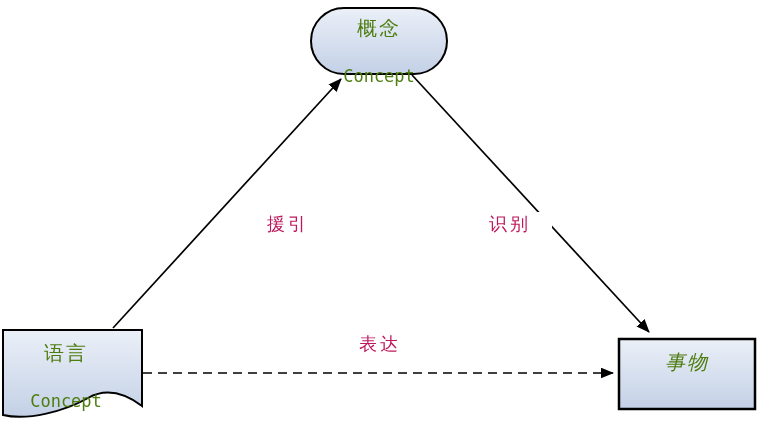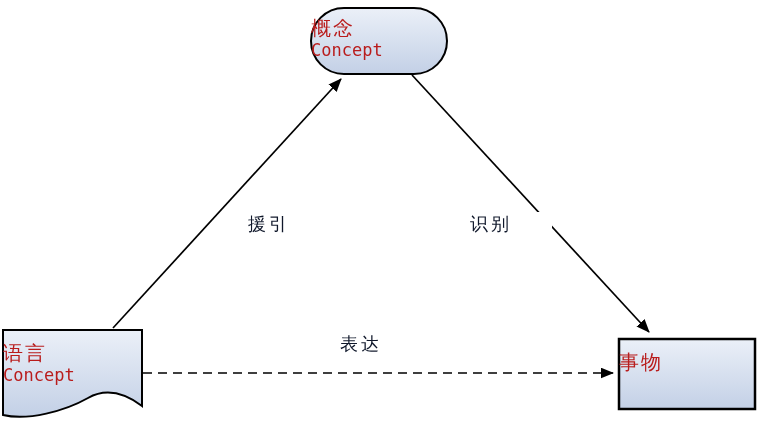--- a/index.html
+++ b/index.html
@@ -6,40 +6,42 @@
   .canvas{
     position:relative;
     width:759px;height:424px;
     background:#ffffff;
     font-family:"Liberation Sans","DejaVu Sans",sans-serif;
     overflow:hidden;
   }
   .canvas svg{position:absolute;left:0;top:0;}
   .node-label{
     position:absolute;
-    color:#b91c1c;
+    text-align:center;
+    color:#4d7c0f;
     pointer-events:none;
   }
   .node-label .zh{
     font-size:20px;
     line-height:24px;
     letter-spacing:2px;
     font-family:"Liberation Sans","DejaVu Sans",sans-serif;
   }
   .node-label .en{
     font-size:17px;
     line-height:21px;
     font-family:"DejaVu Sans Mono","Liberation Mono",monospace;
+    margin-top:26px;
   }
   .edge-label{
     position:absolute;
     font-size:18px;
     letter-spacing:3px;
-    color:#0f172a;
-    text-align:left;
+    color:#be185d;
+    text-align:center;
     background:#ffffff;
     padding:0 2px;
     pointer-events:none;
   }
 </style>
 </head>
 <body>
 
 <div class="canvas">
 
@@ -70,21 +72,21 @@
   <div class="node-label" style="left:311px;top:16px;width:136px;">
     <div class="zh">概念</div>
     <div class="en">Concept</div>
   </div>
 
   <div class="node-label" style="left:3px;top:341px;width:126px;">
     <div class="zh">语言</div>
     <div class="en">Concept</div>
   </div>
 
-  <div class="node-label" style="left:619px;top:350px;width:136px;">
+  <div class="node-label" style="left:619px;top:350px;width:136px;font-style:italic;">
     <div class="zh">事物</div>
   </div>
 
   <div class="edge-label" style="left:246px;top:212px;width:80px;">援引</div>
 
   <div class="edge-label" style="left:468px;top:212px;width:80px;">识别</div>
 
   <div class="edge-label" style="left:338px;top:311px;width:80px;margin-top:21px;">表达</div>
 
 </div>

